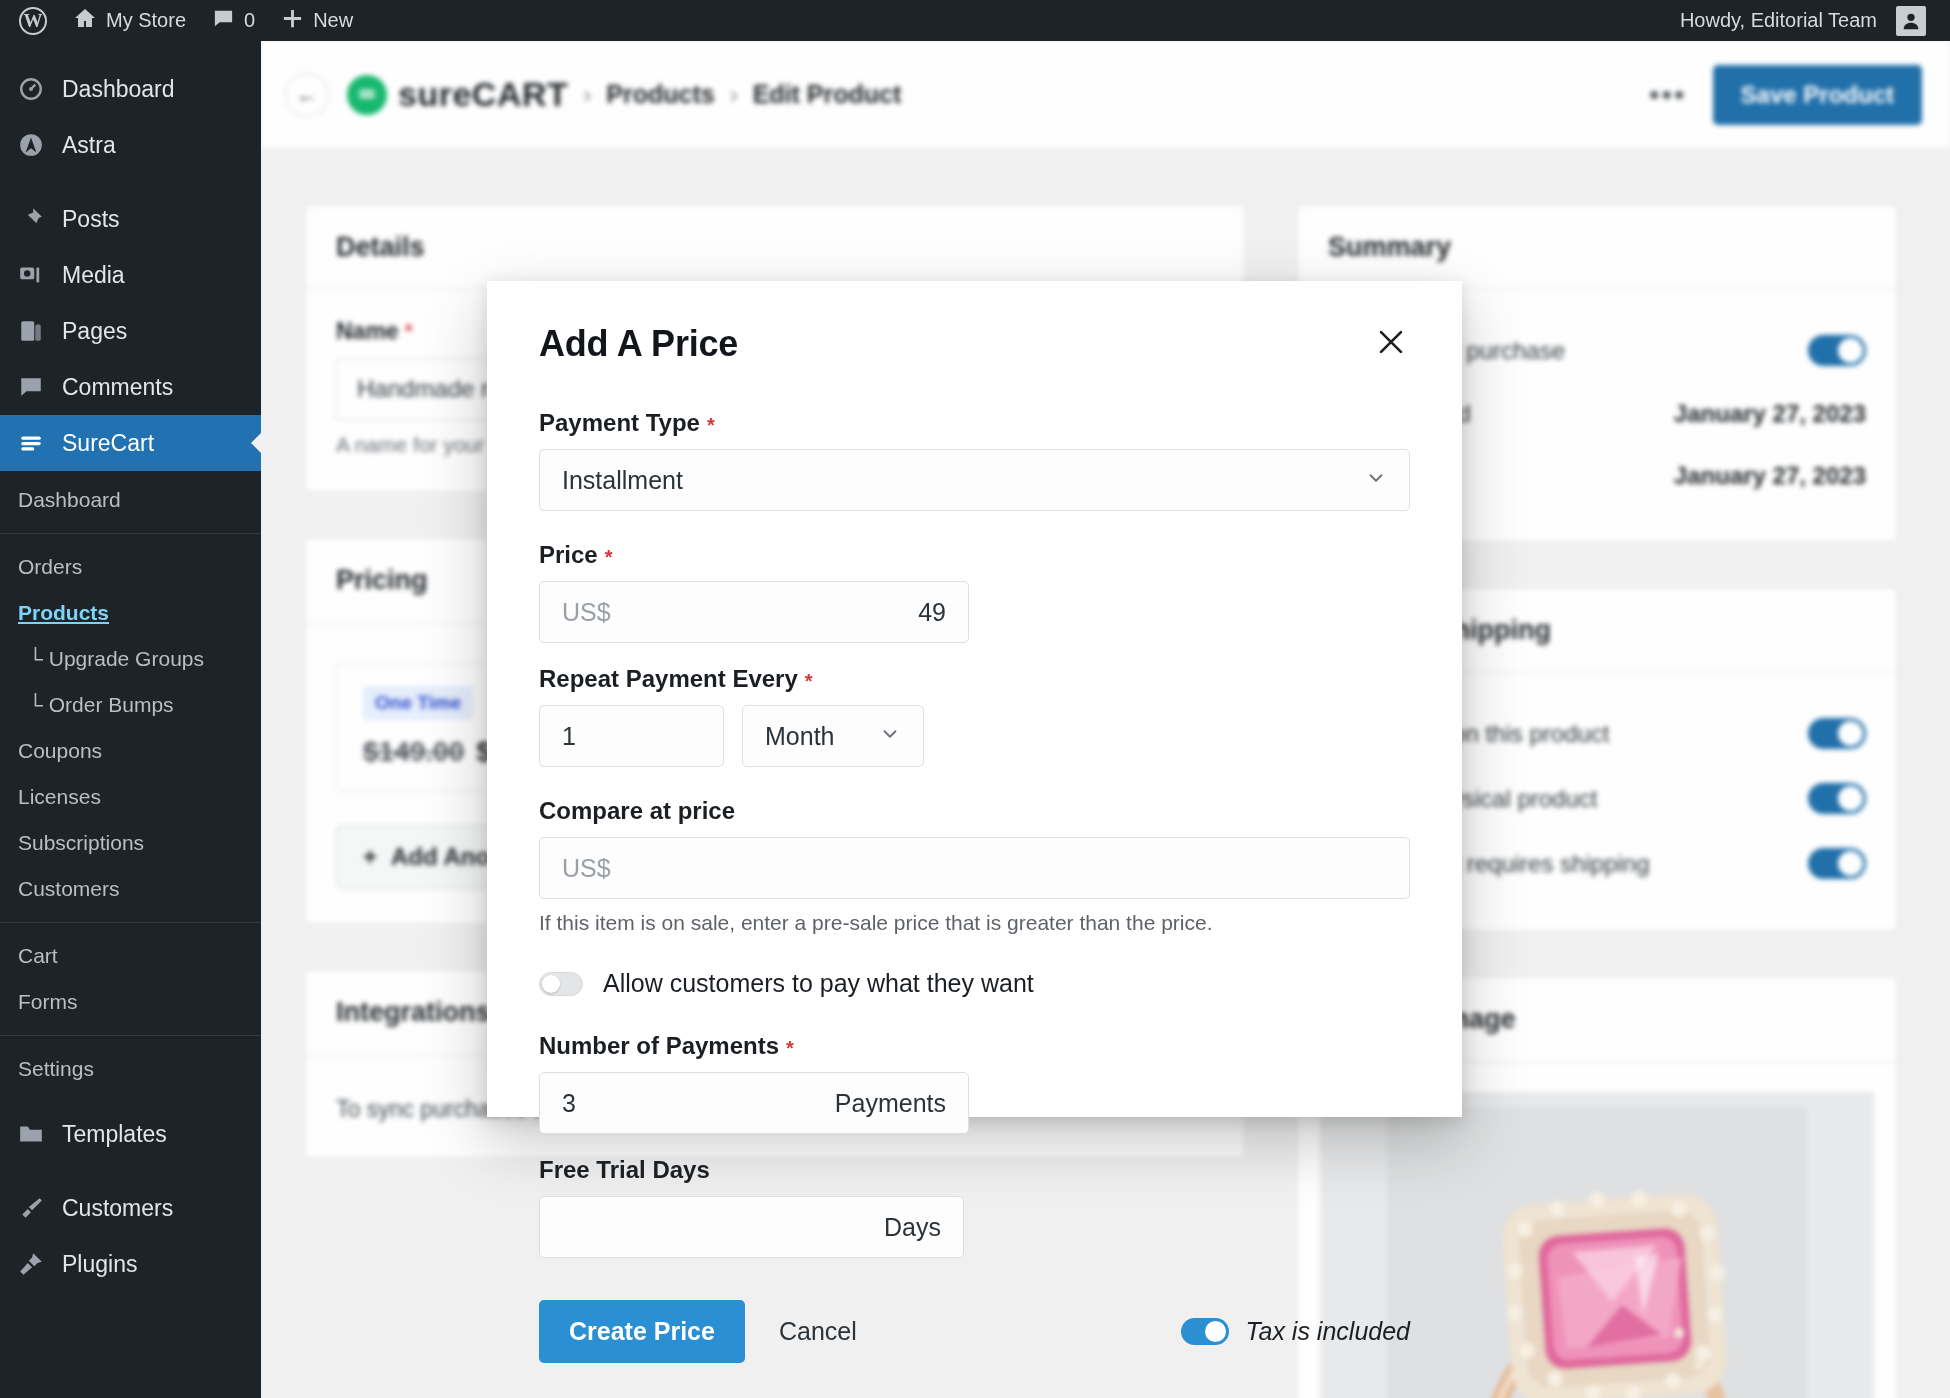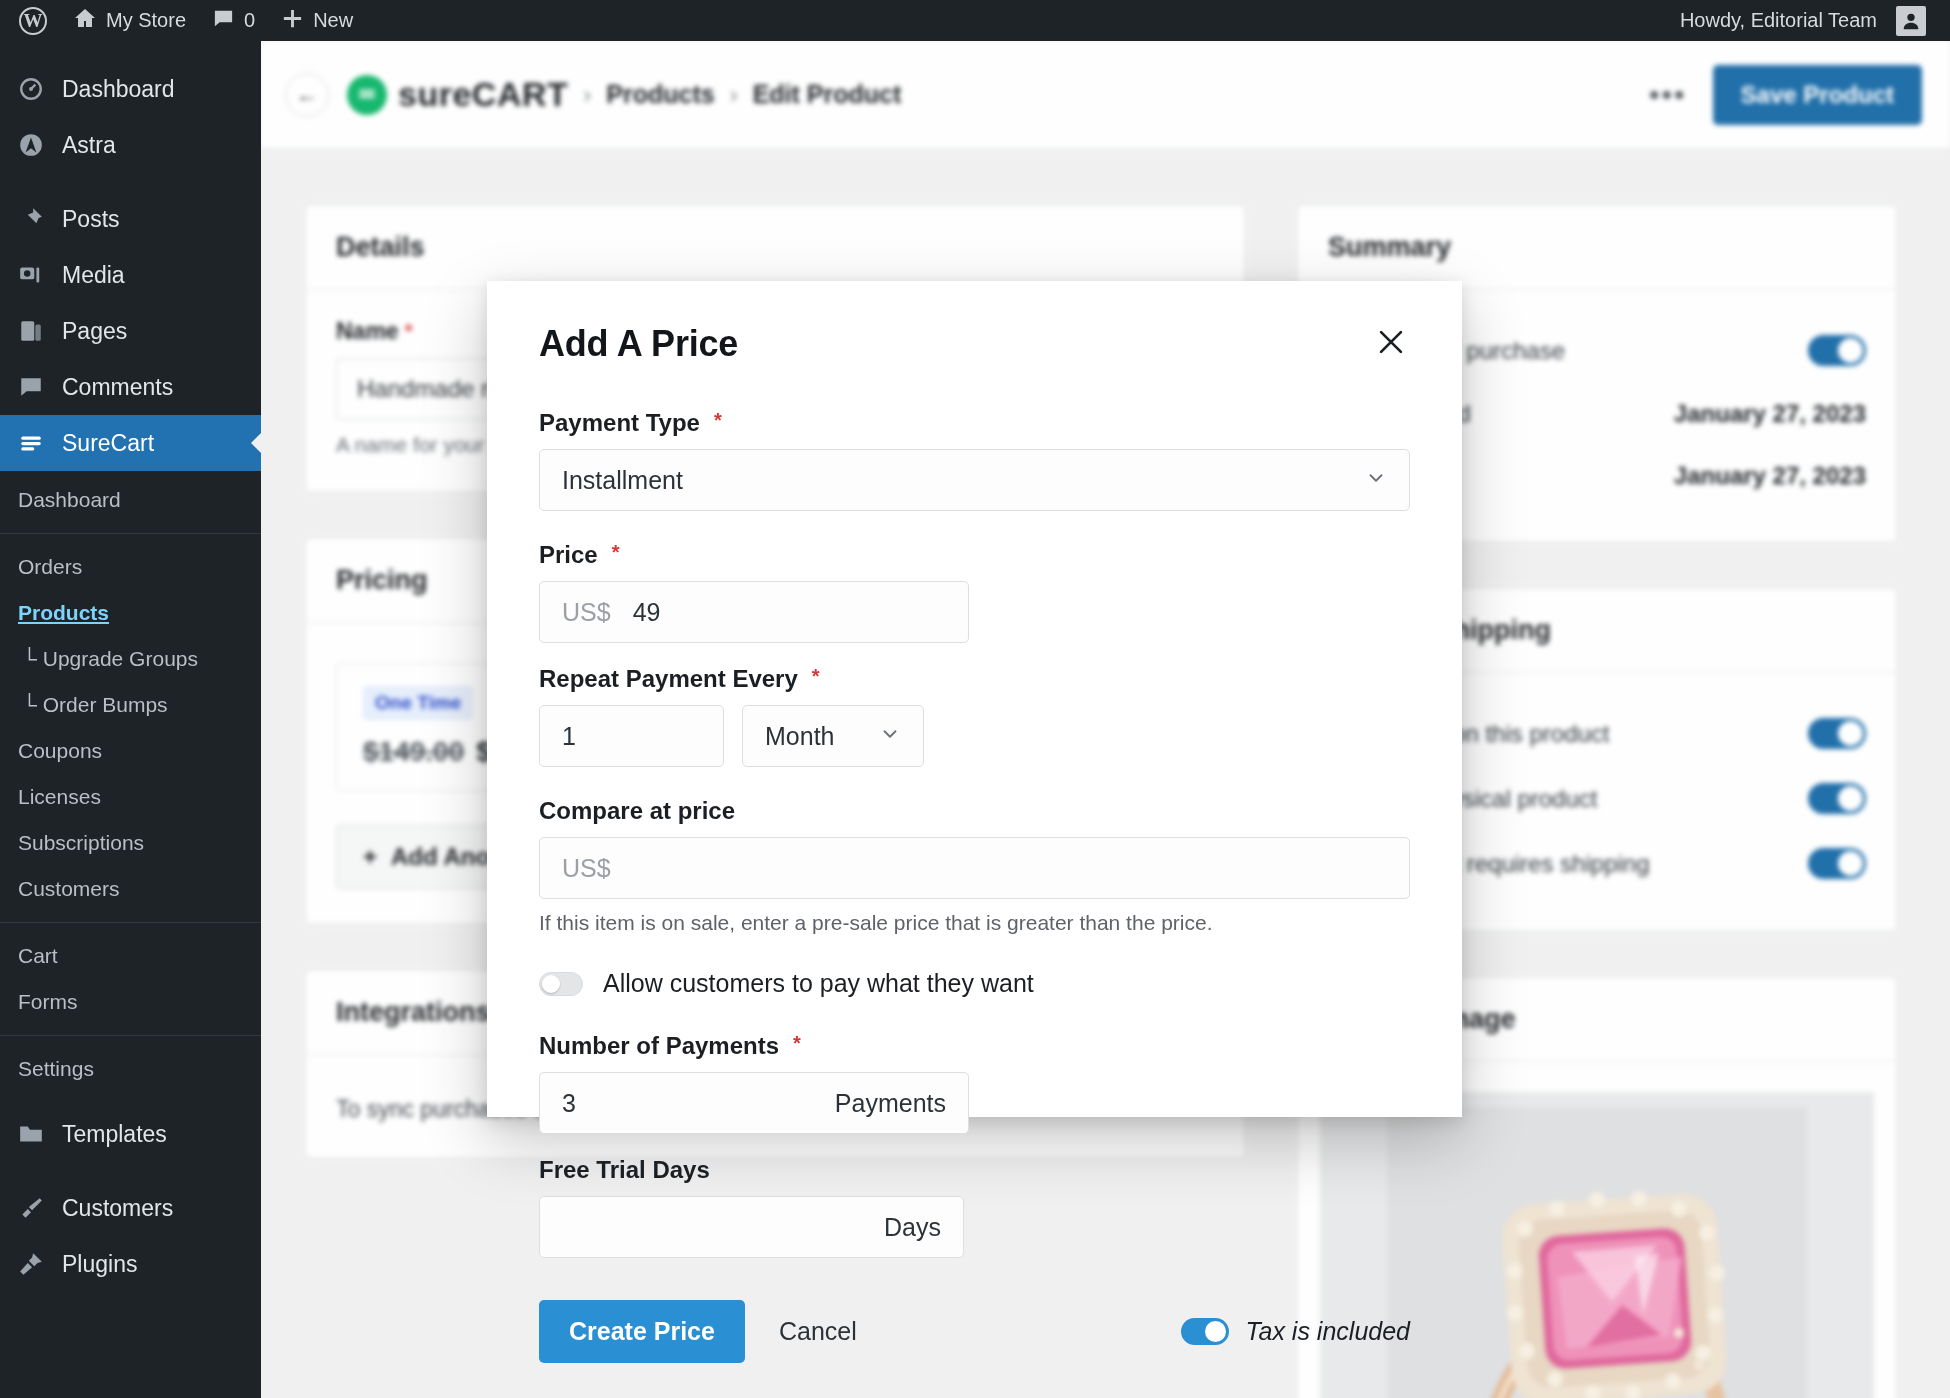--- a/index.html
+++ b/index.html
@@ -80,21 +80,21 @@
     border-top: 11px solid transparent;
     border-bottom: 11px solid transparent;
     border-right: 11px solid #f0f0f1;
   }
   .submenu { background: #1d2327; padding: 6px 0 14px 0; }
   .submenu-item {
     padding: 11px 16px 11px 18px;
     font-size: 21px; color: #b8bfc6;
   }
   .submenu-item.bold { color: #7dd3fc; font-weight: bold; text-decoration: underline; }
-  .submenu-item.sub2 { padding-left: 22px; }
+  .submenu-item.sub2 { padding-left: 28px; }
   .menu-sep { height: 1px; background: #32383d; margin: 10px 0; }
   .menu-gap { height: 18px; }
 
   
   #main {
     position: absolute; top: 41px; left: 261px;
     width: 1689px; height: 1357px;
     background: #f0f0f1;
     overflow: hidden;
   }
@@ -235,27 +235,28 @@
     font-size: 36px; font-weight: 700; color: #12161a;
     letter-spacing: -0.2px;
   }
   .modal-close {
     margin-left: auto; width: 38px; height: 38px;
     display: inline-flex; align-items: center; justify-content: center;
     color: #1b1f23;
   }
   .m-label {
     font-size: 24px; color: #1b1f23; font-weight: 600;
-    margin-bottom: 12px; display: flex; align-items: flex-start; gap: 14px;
+    margin-bottom: 12px; display: flex; align-items: flex-end; gap: 7px;
   }
   .m-field {
     height: 62px; border: 1px solid #dcdfe2; border-radius: 5px;
     background: #fdfdfd; display: flex; align-items: center;
     padding: 0 22px; font-size: 25px; color: #2c3338;
     position: relative;
+    justify-content: space-between;
   }
   .m-field.ghost { color: #9aa0a6; }
   .m-prefix { color: #9aa0a6; margin-right: 22px; font-size: 25px; }
   .m-suffix { margin-left: auto; color: #2c3338; font-size: 25px; }
   .m-caret { margin-left: auto; color: #6b7177; font-size: 20px; }
   .m-hint { margin-top: 12px; font-size: 21px; color: #5f6368; }
   .m-row { display: flex; gap: 22px; flex-direction: column; }
   .m-grp { margin-top: 30px; }
 
   .m-switch-row { display: flex; align-items: center; gap: 20px; margin-top: 34px; }

